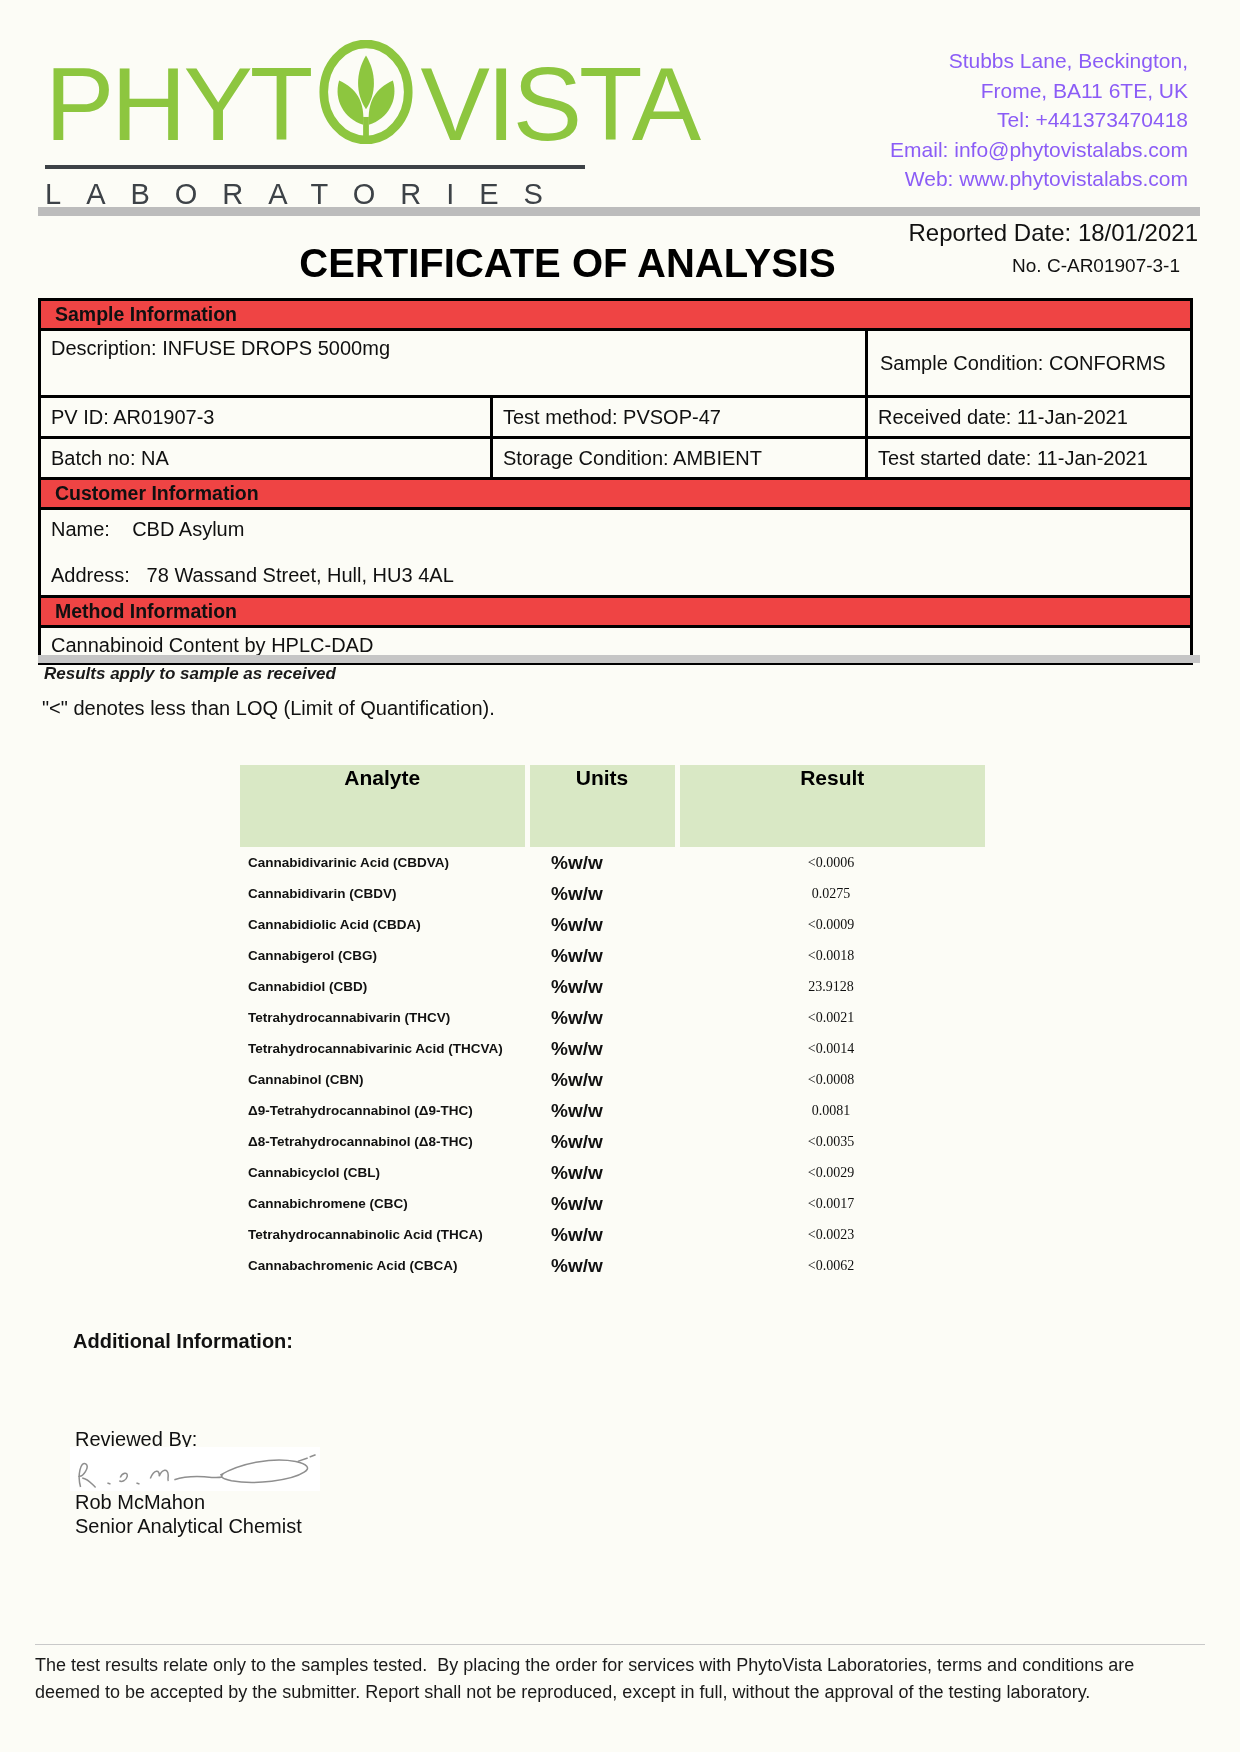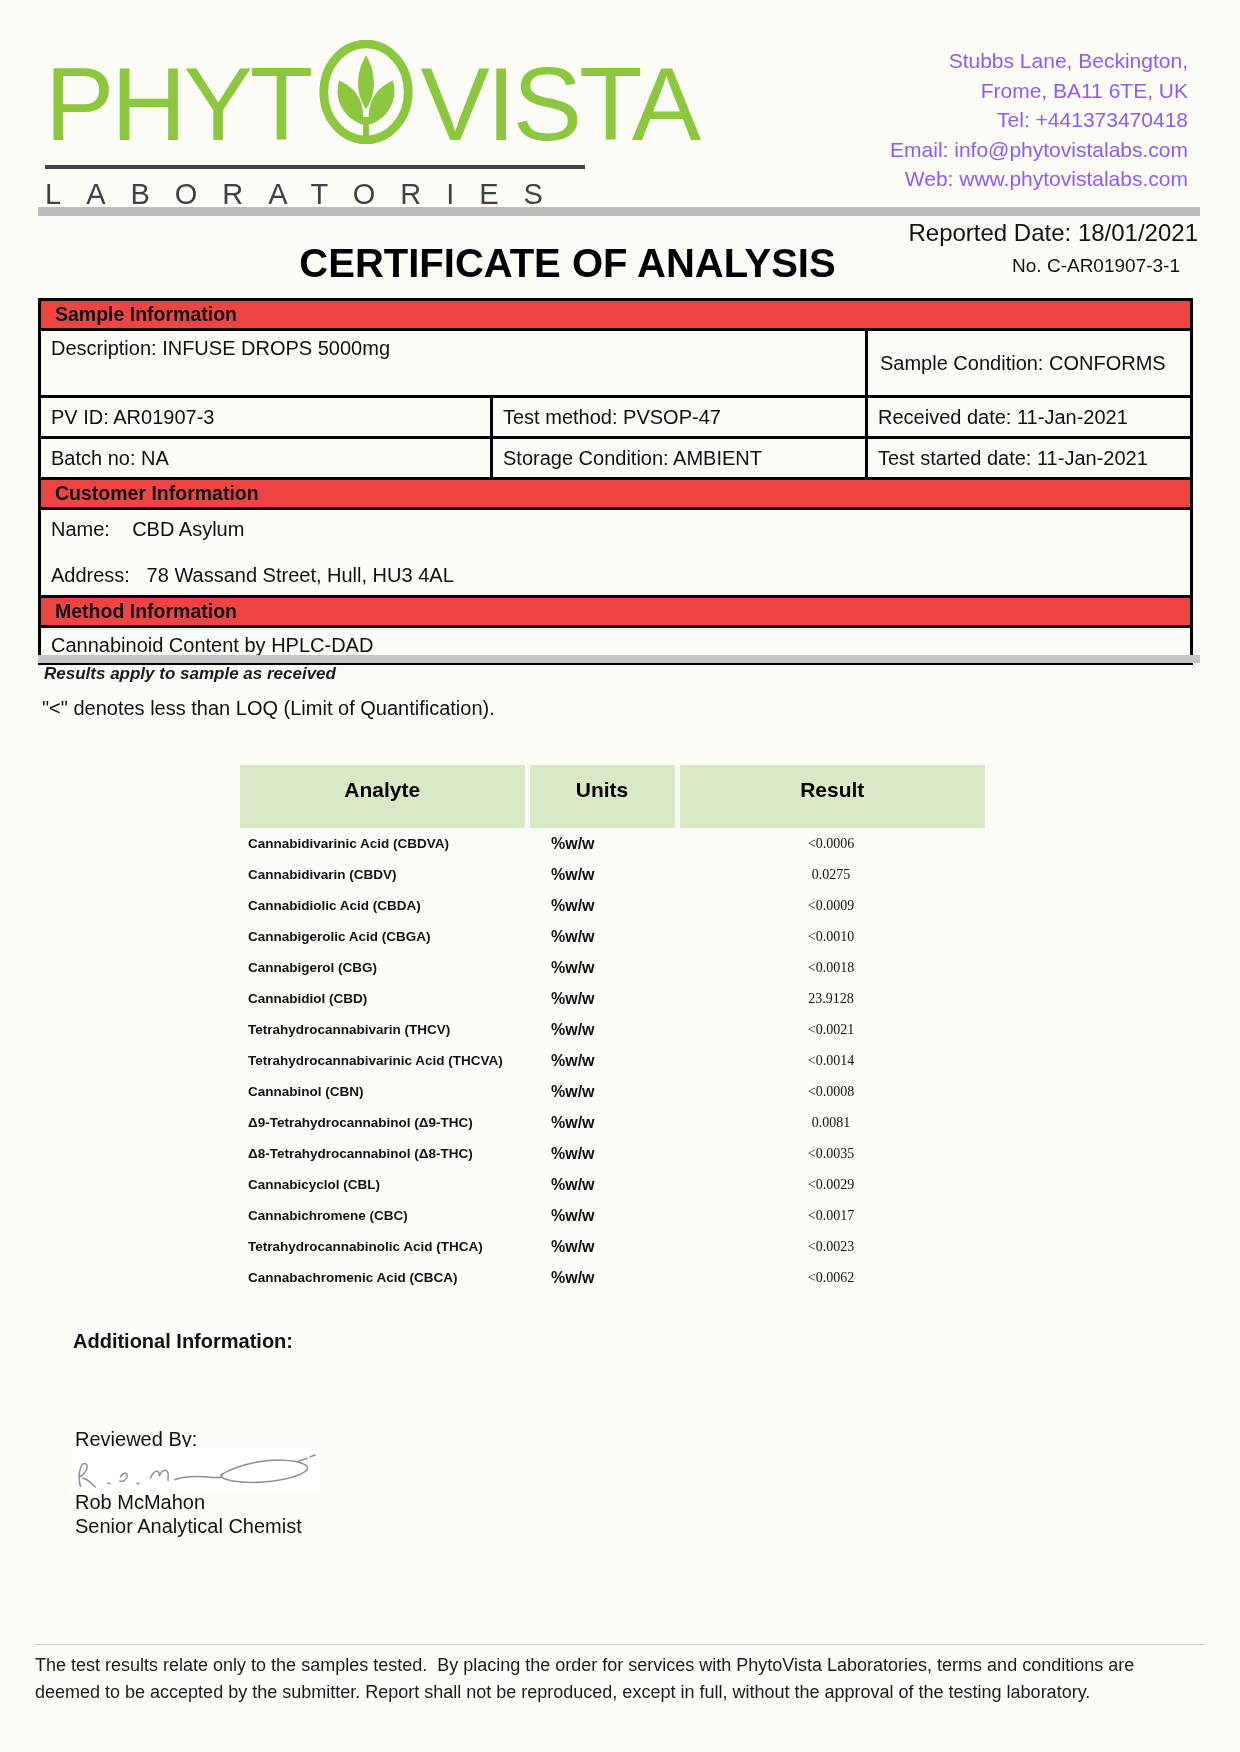--- a/index.html
+++ b/index.html
@@ -63,27 +63,27 @@
     position: absolute; left: 44px; top: 664px;
     font-size: 17px; font-weight: bold; font-style: italic; color: #1a1a1a;
   }
   .note2 { position: absolute; left: 42px; top: 697px; font-size: 20px; }
   
   .results-table {
     position: absolute; left: 240px; top: 765px; width: 745px;
     border-collapse: collapse; table-layout: fixed;
   }
   .results-table th {
-    background: #d9e8c5; height: 63px; vertical-align: top;
-    padding-top: 13px; font-size: 21px; font-weight: bold; color: #000;
+    background: #d9e8c5; height: 82px; vertical-align: top;
+    padding-top: 1px; font-size: 21px; font-weight: bold; color: #000;
   }
   .results-table th + th { border-left: 5px solid #fcfcf6; }
   .results-table td { height: 31px; vertical-align: middle; }
   .results-table td.a { font-size: 13.5px; font-weight: bold; padding-left: 8px; }
-  .results-table td.u { font-size: 16px; font-weight: bold; padding-left: 24px; margin-top: 14px; }
+  .results-table td.u { font-size: 19px; font-weight: bold; padding-left: 24px; margin-top: 14px; }
   .results-table td.r { font-size: 14px; text-align: center; font-family: Liberation Serif, serif; }
   
   .addinfo { position: absolute; left: 73px; top: 1330px; font-size: 20px; font-weight: bold; }
   .reviewed { position: absolute; left: 75px; top: 1428px; font-size: 20px; }
   .sigbox {
     position: absolute; left: 70px; top: 1447px; width: 250px; height: 44px;
     background: #ffffff;
   }
   .reviewer-name  { position: absolute; left: 75px; top: 1491px; font-size: 20px; }
   .reviewer-title { position: absolute; left: 75px; top: 1515px; font-size: 20px; }
@@ -203,25 +203,20 @@
       <td class="a">Cannabidivarin (CBDV)</td>
       <td class="u">%w/w</td>
       <td class="r">0.0275</td>
     </tr>
         <tr>
       <td class="a">Cannabidiolic Acid (CBDA)</td>
       <td class="u">%w/w</td>
       <td class="r">&lt;0.0009</td>
     </tr>
         <tr>
-      <td class="a">Cannabigerolic Acid (CBGA)</td>
-      <td class="u">%w/w</td>
-      <td class="r">&lt;0.0010</td>
-    </tr>
-        <tr>
       <td class="a">Cannabigerol (CBG)</td>
       <td class="u">%w/w</td>
       <td class="r">&lt;0.0018</td>
     </tr>
         <tr>
       <td class="a">Cannabidiol (CBD)</td>
       <td class="u">%w/w</td>
       <td class="r">23.9128</td>
     </tr>
         <tr>

